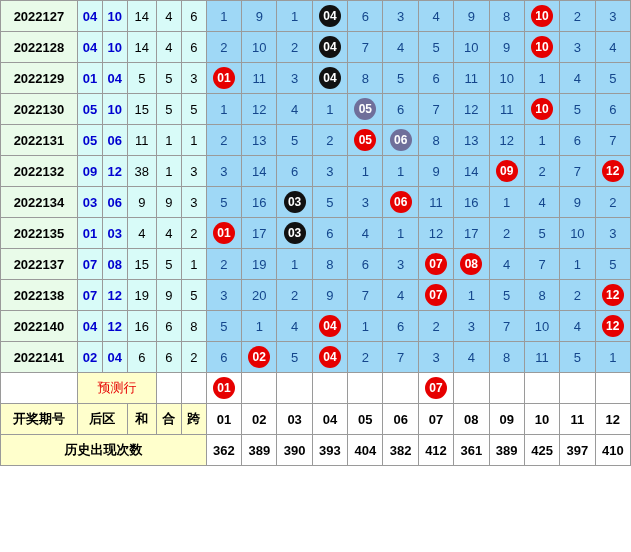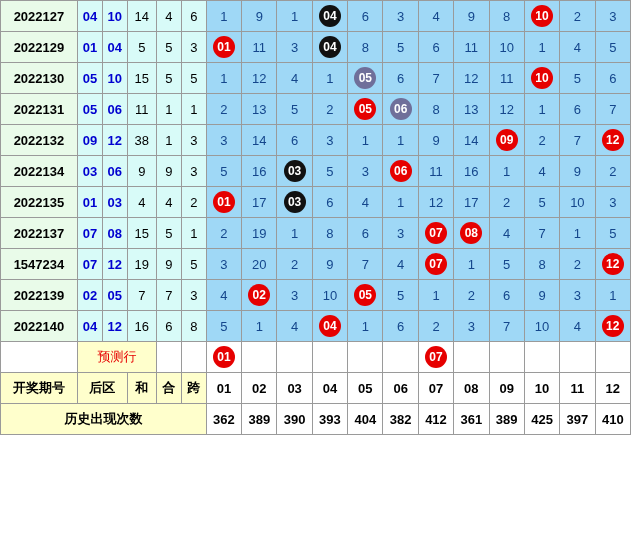--- a/index.html
+++ b/index.html
@@ -142,20 +142,40 @@
         <td class="cell">6</td>
         <td class="cell">3</td>
         <td class="cell">4</td>
         <td class="cell">9</td>
         <td class="cell">8</td>
         <td class="cell"><span class="ball red">10</span></td>
         <td class="cell">2</td>
         <td class="cell">3</td>
       </tr>
       <tr>
+        <td class="period">2022128</td>
+        <td class="blue-front">04</td>
+        <td class="blue-front">10</td>
+        <td class="stat">14</td>
+        <td class="stat">4</td>
+        <td class="stat">6</td>
+        <td class="cell">2</td>
+        <td class="cell">10</td>
+        <td class="cell">2</td>
+        <td class="cell"><span class="ball black">04</span></td>
+        <td class="cell">7</td>
+        <td class="cell">4</td>
+        <td class="cell">5</td>
+        <td class="cell">10</td>
+        <td class="cell">9</td>
+        <td class="cell"><span class="ball red">10</span></td>
+        <td class="cell">3</td>
+        <td class="cell">4</td>
+      </tr>
+      <tr>
         <td class="period">2022129</td>
         <td class="blue-front">01</td>
         <td class="blue-front">04</td>
         <td class="stat">5</td>
         <td class="stat">5</td>
         <td class="stat">3</td>
         <td class="cell"><span class="ball red">01</span></td>
         <td class="cell">11</td>
         <td class="cell">3</td>
         <td class="cell"><span class="ball black">04</span></td>
@@ -282,78 +302,78 @@
         <td class="cell">6</td>
         <td class="cell">3</td>
         <td class="cell"><span class="ball red">07</span></td>
         <td class="cell"><span class="ball red">08</span></td>
         <td class="cell">4</td>
         <td class="cell">7</td>
         <td class="cell">1</td>
         <td class="cell">5</td>
       </tr>
       <tr>
-        <td class="period">1547234</td>
+        <td class="period">2022138</td>
         <td class="blue-front">07</td>
         <td class="blue-front">12</td>
         <td class="stat">19</td>
         <td class="stat">9</td>
         <td class="stat">5</td>
         <td class="cell">3</td>
         <td class="cell">20</td>
         <td class="cell">2</td>
         <td class="cell">9</td>
         <td class="cell">7</td>
         <td class="cell">4</td>
         <td class="cell"><span class="ball red">07</span></td>
         <td class="cell">1</td>
         <td class="cell">5</td>
         <td class="cell">8</td>
         <td class="cell">2</td>
         <td class="cell"><span class="ball red">12</span></td>
-      </tr>
-      <tr>
-        <td class="period">2022139</td>
-        <td class="blue-front">02</td>
-        <td class="blue-front">05</td>
-        <td class="stat">7</td>
-        <td class="stat">7</td>
-        <td class="stat">3</td>
-        <td class="cell">4</td>
-        <td class="cell"><span class="ball red">02</span></td>
-        <td class="cell">3</td>
-        <td class="cell">10</td>
-        <td class="cell"><span class="ball red">05</span></td>
-        <td class="cell">5</td>
-        <td class="cell">1</td>
-        <td class="cell">2</td>
-        <td class="cell">6</td>
-        <td class="cell">9</td>
-        <td class="cell">3</td>
-        <td class="cell">1</td>
       </tr>
       <tr>
         <td class="period">2022140</td>
         <td class="blue-front">04</td>
         <td class="blue-front">12</td>
         <td class="stat">16</td>
         <td class="stat">6</td>
         <td class="stat">8</td>
         <td class="cell">5</td>
         <td class="cell">1</td>
         <td class="cell">4</td>
         <td class="cell"><span class="ball red">04</span></td>
         <td class="cell">1</td>
         <td class="cell">6</td>
         <td class="cell">2</td>
         <td class="cell">3</td>
         <td class="cell">7</td>
         <td class="cell">10</td>
         <td class="cell">4</td>
         <td class="cell"><span class="ball red">12</span></td>
+      </tr>
+      <tr>
+        <td class="period">2022141</td>
+        <td class="blue-front">02</td>
+        <td class="blue-front">04</td>
+        <td class="stat">6</td>
+        <td class="stat">6</td>
+        <td class="stat">2</td>
+        <td class="cell">6</td>
+        <td class="cell"><span class="ball red">02</span></td>
+        <td class="cell">5</td>
+        <td class="cell"><span class="ball red">04</span></td>
+        <td class="cell">2</td>
+        <td class="cell">7</td>
+        <td class="cell">3</td>
+        <td class="cell">4</td>
+        <td class="cell">8</td>
+        <td class="cell">11</td>
+        <td class="cell">5</td>
+        <td class="cell">1</td>
       </tr>
     </tbody>
   <tbody id="extra-body">
       <tr>
         <td class="blank-white"></td>
         <td class="forecast-label" colspan="3">预测行</td>
         <td class="blank-white"></td>
         <td class="blank-white"></td>
         <td class="forecast-cell"><span class="ball red">01</span></td>
         <td class="forecast-cell"></td>

